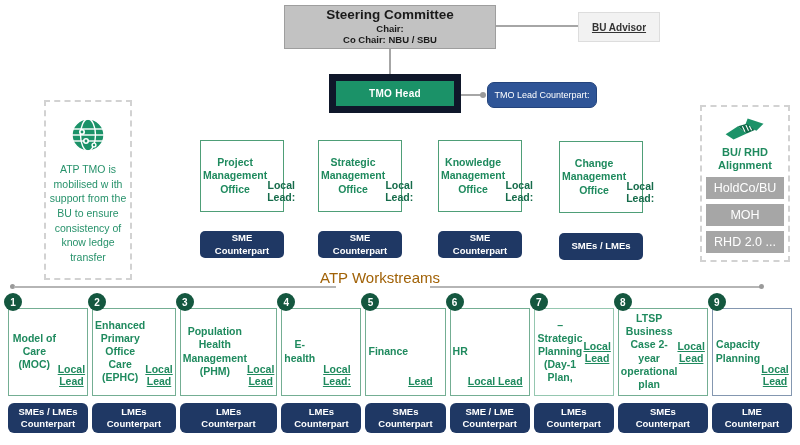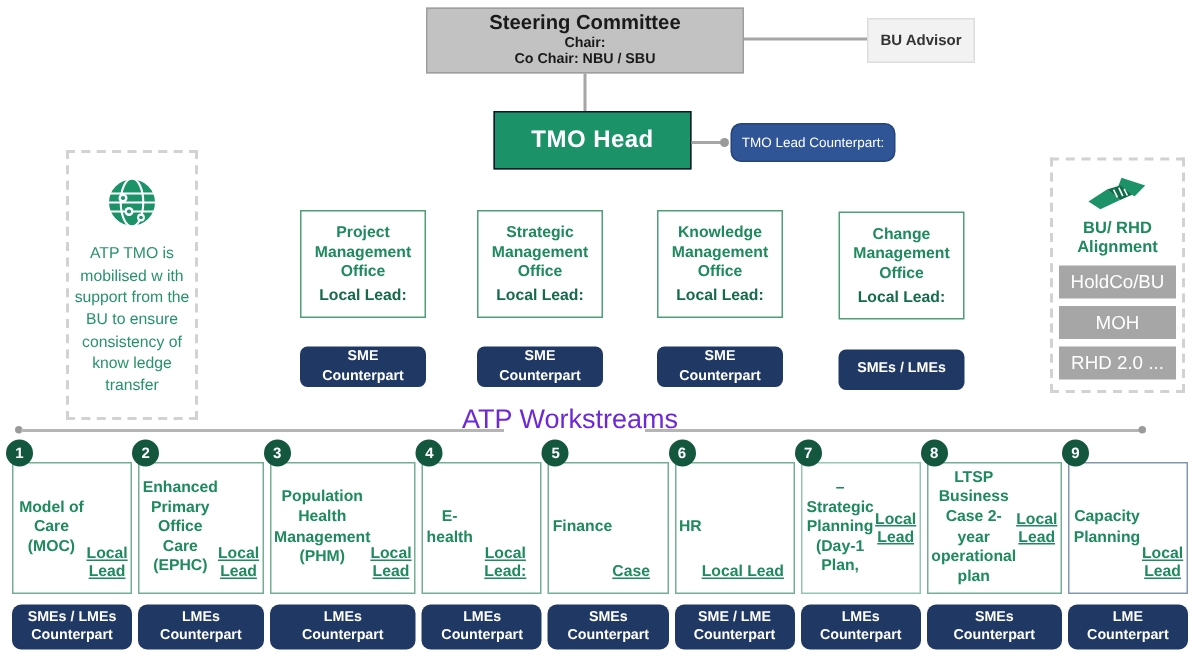--- a/index.html
+++ b/index.html
@@ -20,30 +20,30 @@
   .hline{position:absolute;height:2px;background:#a6a6a6;}
   .vline{position:absolute;width:2px;background:#a6a6a6;}
   .l-steer-adv{left:496px;top:25px;width:82px;}
   .l-steer-tmo{left:389px;top:49px;height:25px;}
   .l-tmo-pill{left:461px;top:94px;width:24px;}
   .dot{position:absolute;width:6px;height:6px;border-radius:50%;background:#9a9a9a;}
   .d-pill{left:480px;top:92px;}
   .d-rule-l{left:10px;top:284px;width:5px;height:5px;}
   .d-rule-r{left:759px;top:284px;width:5px;height:5px;}
   .buadv{
-    position:absolute;left:578px;top:12px;width:72px;height:30px;
+    position:absolute;left:578px;top:12px;width:82px;height:30px;
     background:#f2f2f2;border:1px solid #dddddd;
     display:flex;align-items:center;justify-content:center;
-    font-size:10px;font-weight:bold;color:#333333;
+    font-size:10px;font-weight:bold;color:#333333;text-decoration:underline;
   }
   .tmohead{
     position:absolute;left:329px;top:74px;width:132px;height:39px;
-    background:#1b9268;border:1px solid #0f172a;
+    background:#1b9268;border:7px solid #0f172a;
     display:flex;align-items:center;justify-content:center;
-    color:#ffffff;font-size:16px;font-weight:bold;letter-spacing:.3px;
+    color:#ffffff;font-size:10px;font-weight:bold;letter-spacing:.3px;
   }
   .pill{
     position:absolute;left:487px;top:82px;width:110px;height:26px;
     background:#2f5597;border:1px solid #24447c;border-radius:7px;
     display:flex;align-items:center;justify-content:center;
     color:#ffffff;font-size:9px;
   }
   
   .panel{position:absolute;background:#ffffff;border:2px dashed #d2d2d2;
     display:flex;flex-direction:column;align-items:center;}
@@ -52,35 +52,35 @@
   .note{margin-top:6px;padding:0 3px;font-size:10.5px;line-height:1.4;color:#27926b;text-align:center;}
   .rp-title{margin-top:3px;font-size:11px;font-weight:bold;color:#1f8a5e;text-align:center;line-height:1.2;width:66px;}
   .rp-item{
     width:78px;height:22px;margin-top:5px;background:#a6a6a6;
     display:flex;align-items:center;justify-content:center;
     color:#ffffff;font-size:12.5px;
   }
   
   .office{
     position:absolute;top:140px;width:84px;height:72px;background:#ffffff;
-    border:1px solid #4e9e77;display:flex;flex-direction:column;align-items:center;
+    border:1px solid #4e9e77;display:flex;flex-direction:row;align-items:center;
     text-align:center;padding:8px 2px 8px 2px;
   }
   .office-title{font-size:10.5px;font-weight:bold;color:#1f8a5e;line-height:1.25;}
   .office-lead{margin-top:auto;font-size:10.5px;font-weight:bold;color:#156b4a;}
   .o1{left:200px;} .o2{left:318px;} .o3{left:438px;} .o4{left:559px;top:141px;}
   .cp{
     position:absolute;top:231px;width:84px;height:27px;background:#1f3864;border-radius:5px;
     display:flex;flex-direction:column;align-items:center;justify-content:center;
     color:#ffffff;font-size:9.5px;font-weight:bold;line-height:1.3;text-align:center;
   }
   .c1{left:200px;} .c2{left:318px;} .c3{left:438px;} .c4{left:559px;top:233px;}
   
   .ws-label{position:absolute;left:300px;top:269px;width:160px;text-align:center;
-    font-size:18px;color:#6d28d9;}
+    font-size:15px;color:#a16207;}
   .ws-rule{position:absolute;top:286px;height:1.5px;background:#b5b5b5;}
   .r-left{left:14px;width:322px;}
   .r-right{left:430px;width:330px;}
   
   .ws-grid{
     position:absolute;left:8px;top:293px;width:784px;height:146px;
     display:grid;grid-template-columns:repeat(9,1fr);column-gap:4px;
   }
   .ws-col{position:relative;display:flex;flex-direction:column;padding-top:15px;}
   .ws-circle{
@@ -242,21 +242,21 @@
       <div class="ws-cp">
         <span>LMEs</span>
         <span>Counterpart</span>
       </div>
     </div>
 
     <div class="ws-col">
       <div class="ws-circle">5</div>
       <div class="ws-box">
         <div class="ws-title">Finance</div>
-        <div class="ws-lead">Case</div>
+        <div class="ws-lead">Lead</div>
       </div>
       <div class="ws-cp">
         <span>SMEs</span>
         <span>Counterpart</span>
       </div>
     </div>
 
     <div class="ws-col">
       <div class="ws-circle">6</div>
       <div class="ws-box">

